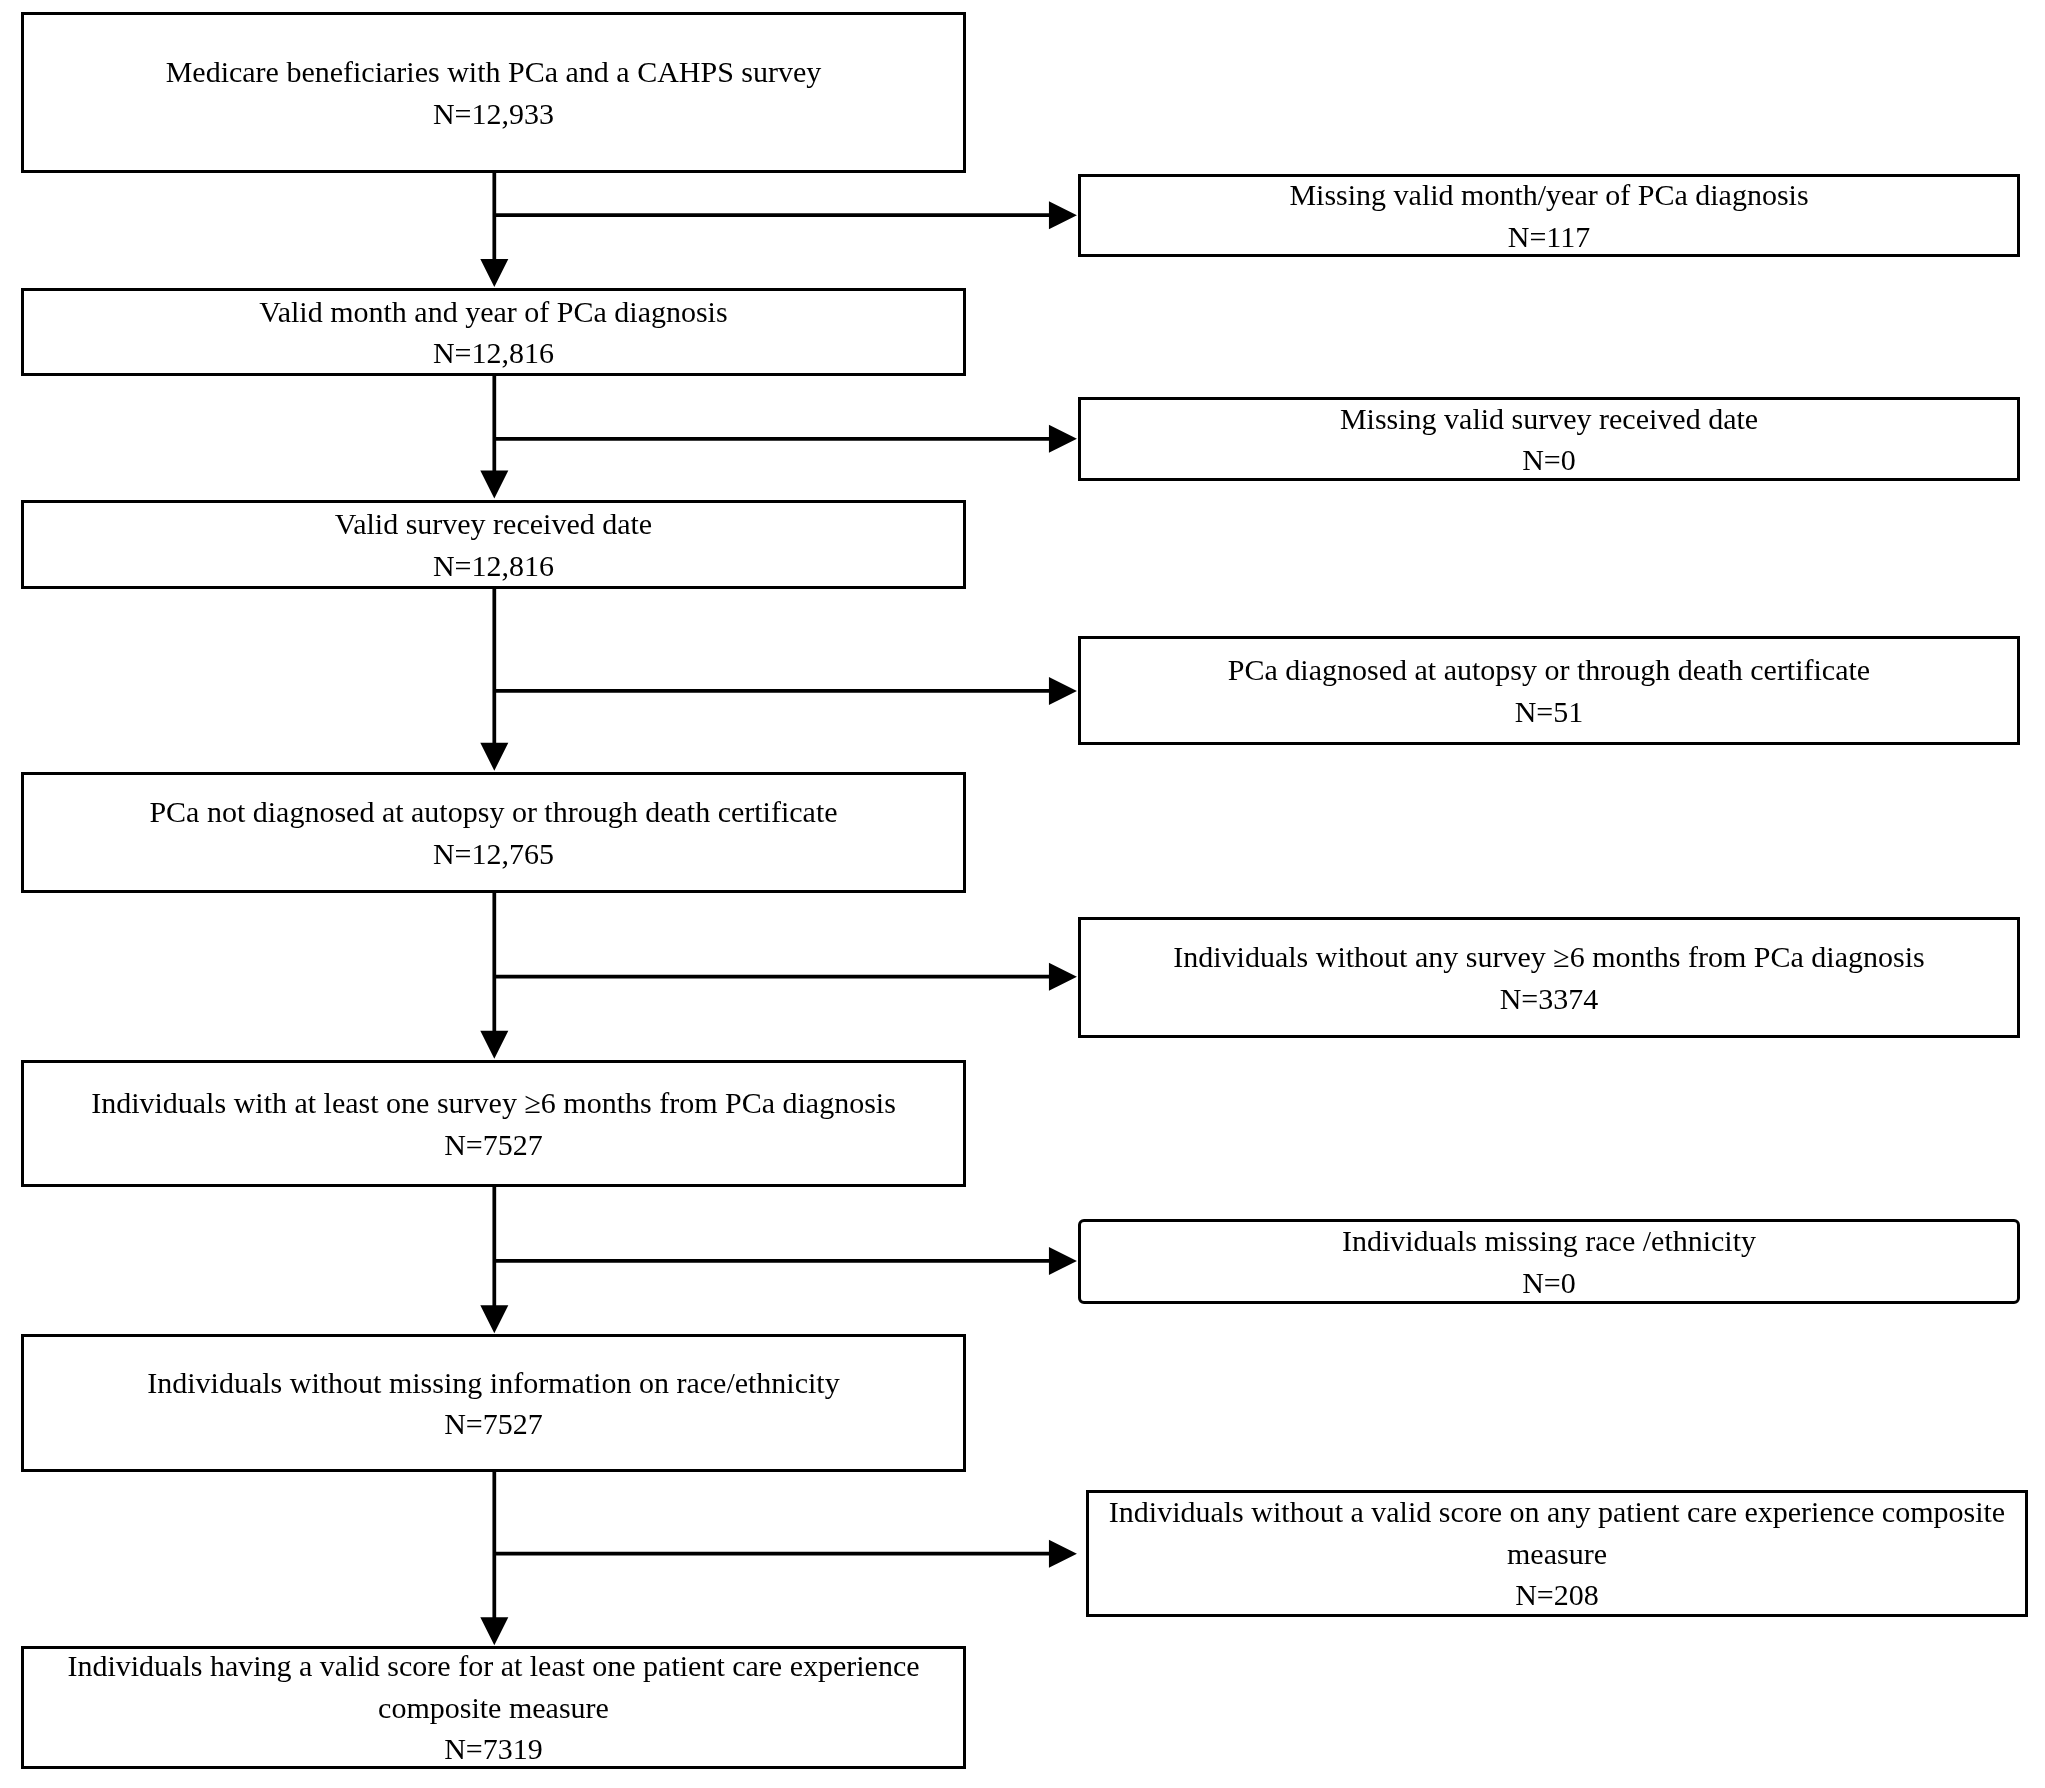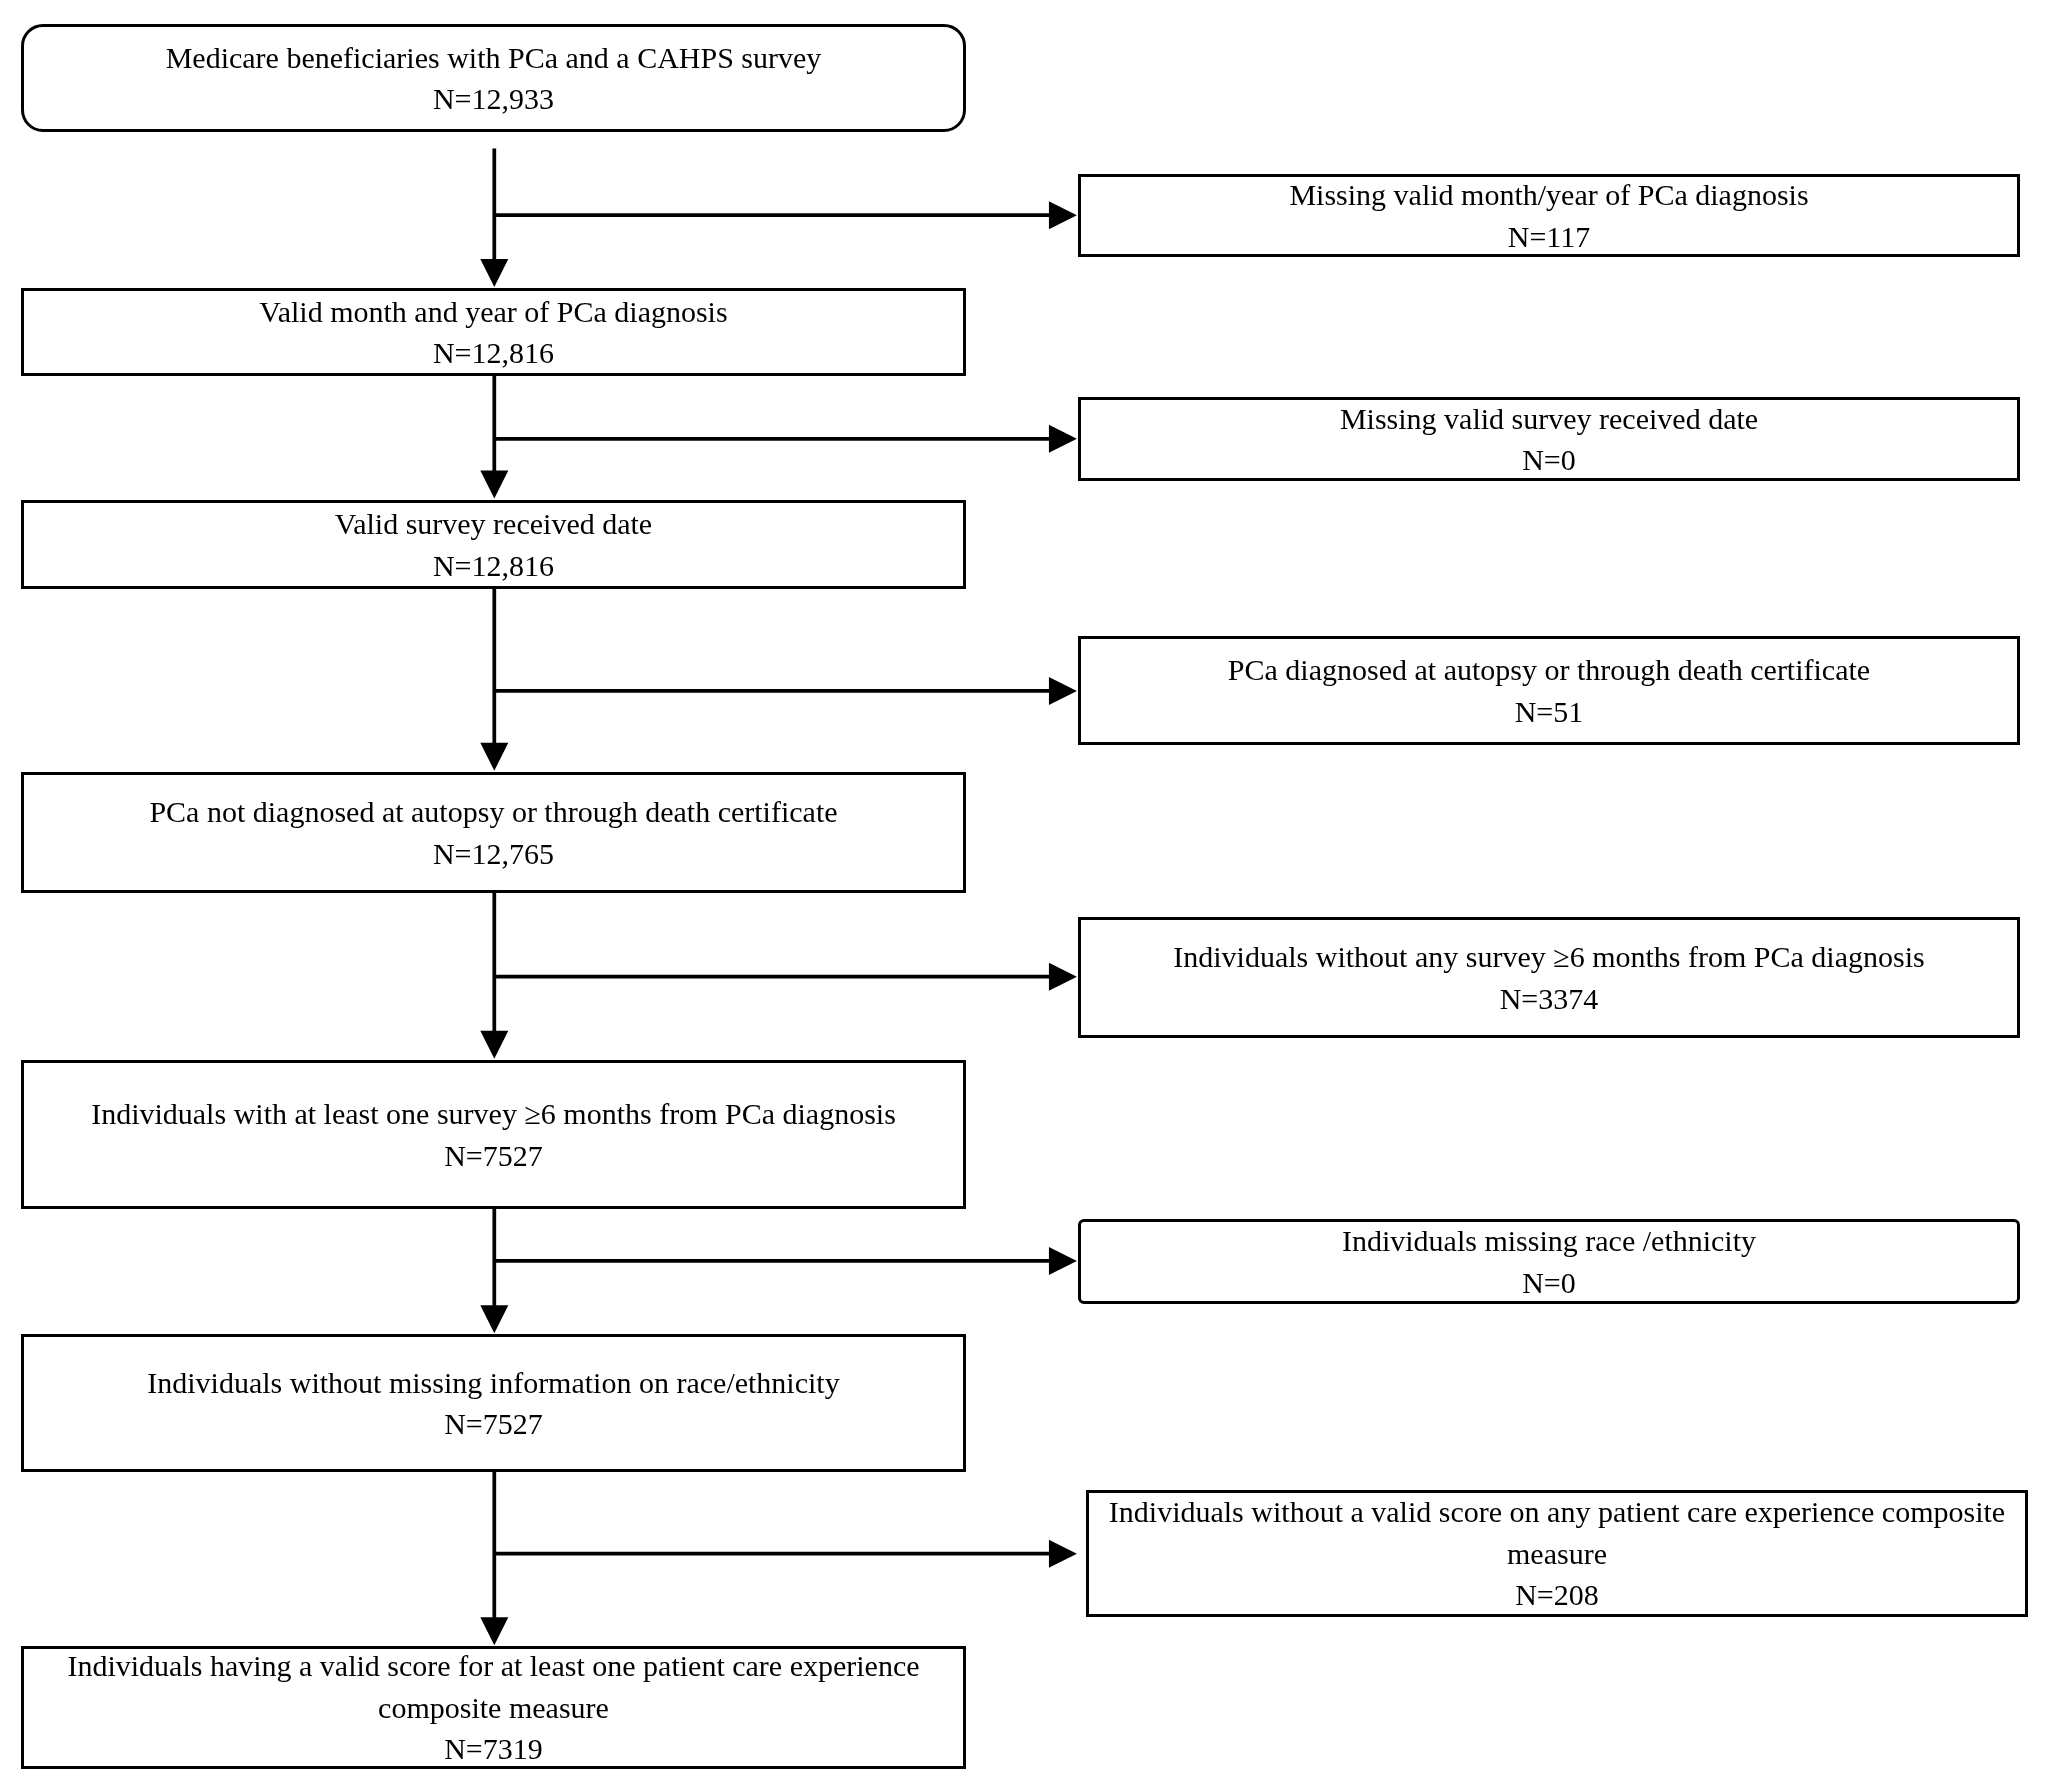--- a/index.html
+++ b/index.html
@@ -39,25 +39,25 @@
   }
   .box .label, .box .n {
     display: block;
     width: 100%;
   }
   
   .main-col { left: 21px; width: 945px; }
   
   .excl-col { left: 1078px; width: 942px; }
 
-  .l1 { top: 24px;   height: 108px; border-radius: 22px; }
+  .l1 { top: 12px;   height: 161px; }
   .l2 { top: 288px;  height: 88px; }
   .l3 { top: 500px; height: 89px; }
   .l4 { top: 772px; height: 121px; }
-  .l5 { top: 1060px; height: 149px; }
+  .l5 { top: 1060px; height: 127px; }
   .l6 { top: 1334px; height: 138px; }
   .l7 { top: 1646px; height: 123px; }
 
   .r1 { top: 174px;  height: 83px; }
   .r2 { top: 397px;  height: 84px; }
   .r3 { top: 636px; height: 109px; }
   .r4 { top: 917px; height: 121px; }
   .r5 { top: 1219px; height: 85px; border-radius: 6px; }
   .r6 { top: 1490px; height: 127px; margin-left: 8px; }
 </style>

